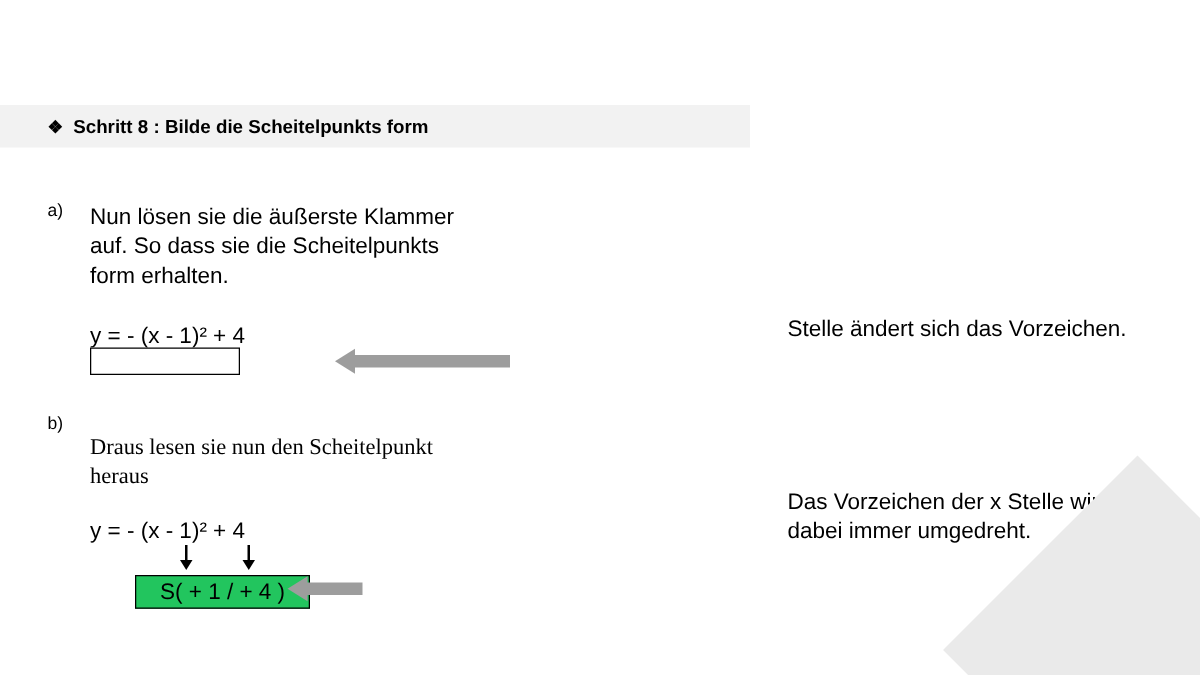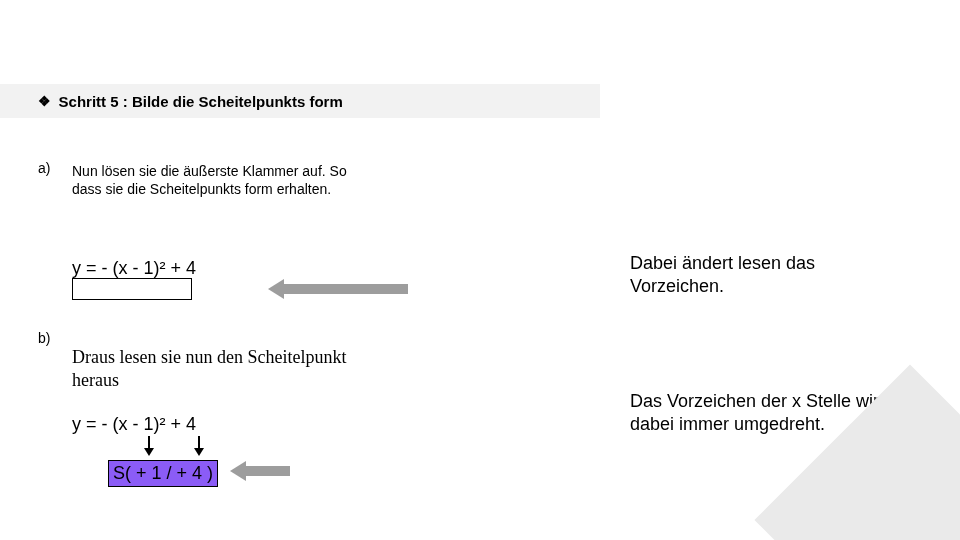--- a/index.html
+++ b/index.html
@@ -41,21 +41,21 @@
     position: absolute;
     top: 330px;
     left: 38px;
     font-size: 14px;
   }
   .para-a {
     position: absolute;
     top: 162px;
     left: 72px;
     width: 300px;
-    font-size: 14px;
+    font-size: 18px;
     line-height: 1.3;
   }
   .eq1 {
     position: absolute;
     top: 258px;
     left: 72px;
     font-size: 18px;
   }
   .box1 {
     position: absolute;
@@ -88,22 +88,22 @@
     top: 414px;
     left: 72px;
     font-size: 18px;
   }
   .box2 {
     position: absolute;
     top: 460px;
     left: 108px;
     font-size: 18px;
     border: 1px solid #000;
-    padding: 2px 4px;
-    background: #8b5cf6;
+    padding: 2px 19px;
+    background: #22c55e;
   }
   .note-b {
     position: absolute;
     top: 390px;
     left: 630px;
     width: 300px;
     font-size: 18px;
     line-height: 1.3;
   }
   
@@ -179,36 +179,36 @@
     height: 220px;
     background: #eaeaea;
     transform: rotate(45deg);
   }
 </style>
 </head>
 <body>
 
 <div class="step-header">
   <span class="bullet">❖</span>
-  <span>Schritt 5 : Bilde die Scheitelpunkts form</span>
+  <span>Schritt 8 : Bilde die Scheitelpunkts form</span>
 </div>
 
 <div class="label-a">a)</div>
 <div class="para-a">Nun lösen sie die äußerste Klammer auf. So dass sie die Scheitelpunkts form erhalten.</div>
 <div class="eq1">y = - (x - 1)² + 4</div>
 <div class="box1"></div>
 
 <div class="arrow1">
   <div class="arrow-h">
       <div class="head"></div>
       <div class="shaft"></div>
     </div>
 </div>
 
-<div class="note-a">Dabei ändert lesen das Vorzeichen.</div>
+<div class="note-a">Stelle ändert sich das Vorzeichen.</div>
 
 <div class="label-b">b)</div>
 <div class="para-b">Draus lesen sie nun den Scheitelpunkt heraus</div>
 <div class="eq2">y = - (x - 1)² + 4</div>
 
 <div class="varrow varrow1">
   <div class="vshaft"></div>
     <div class="vhead"></div>
 </div>
 <div class="varrow varrow2">

